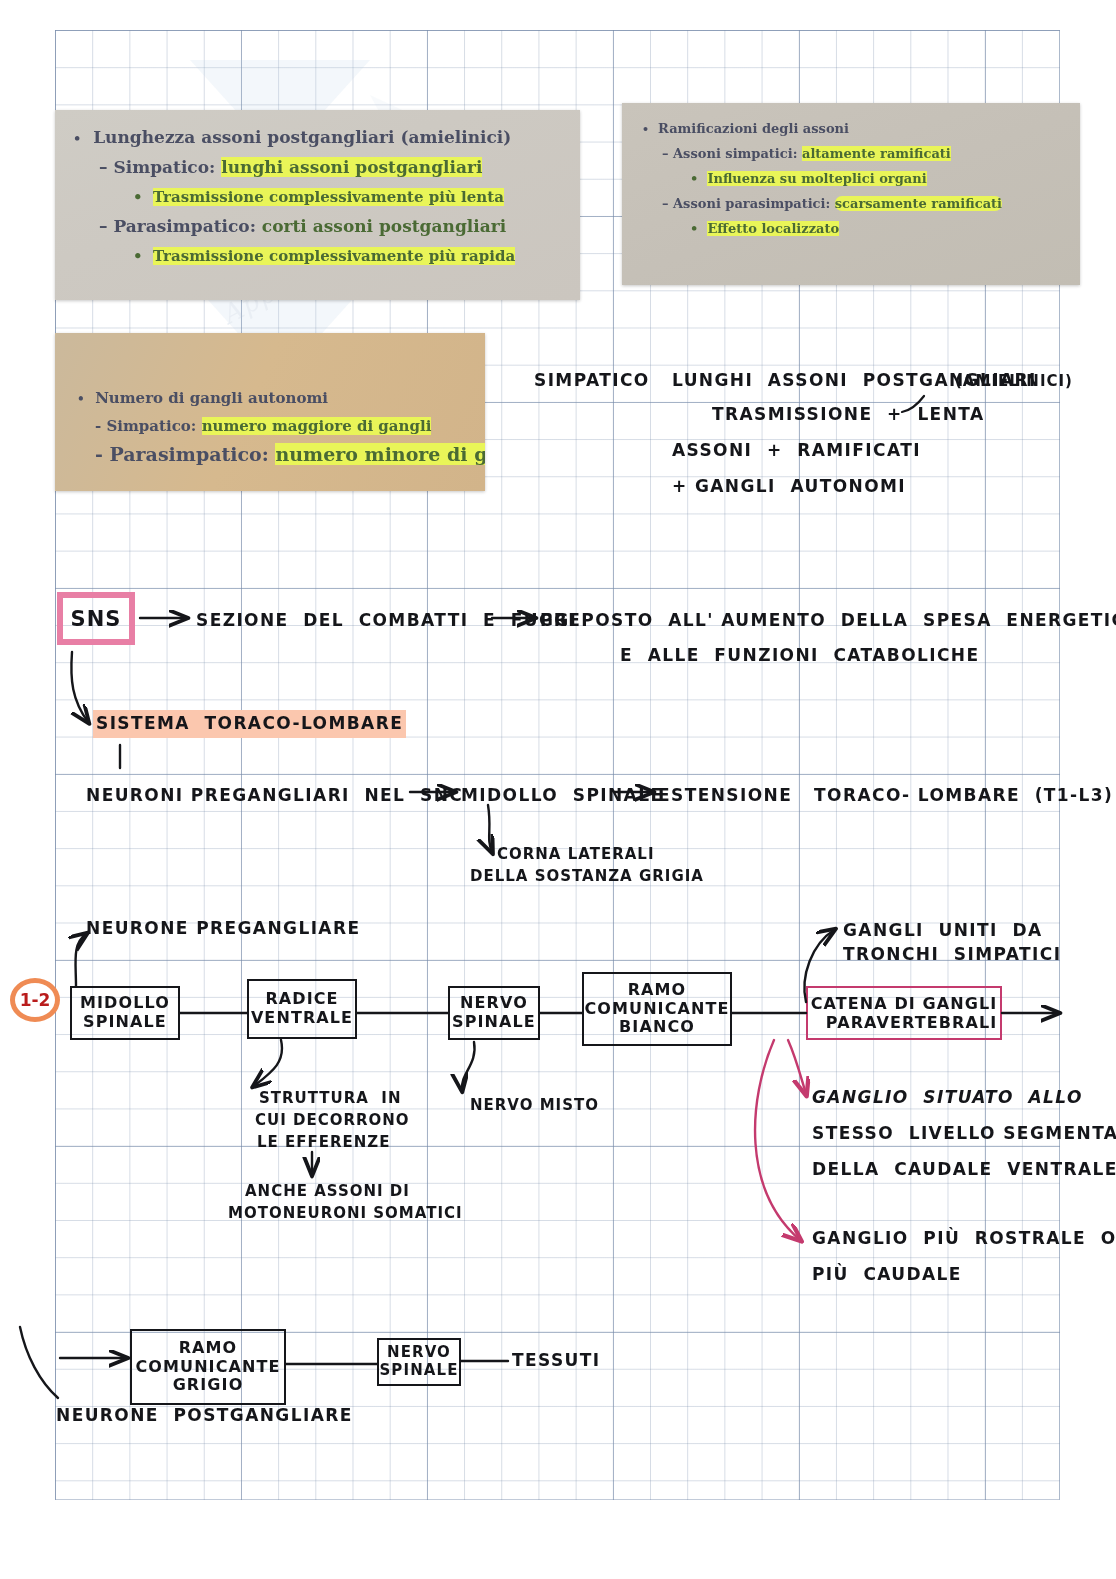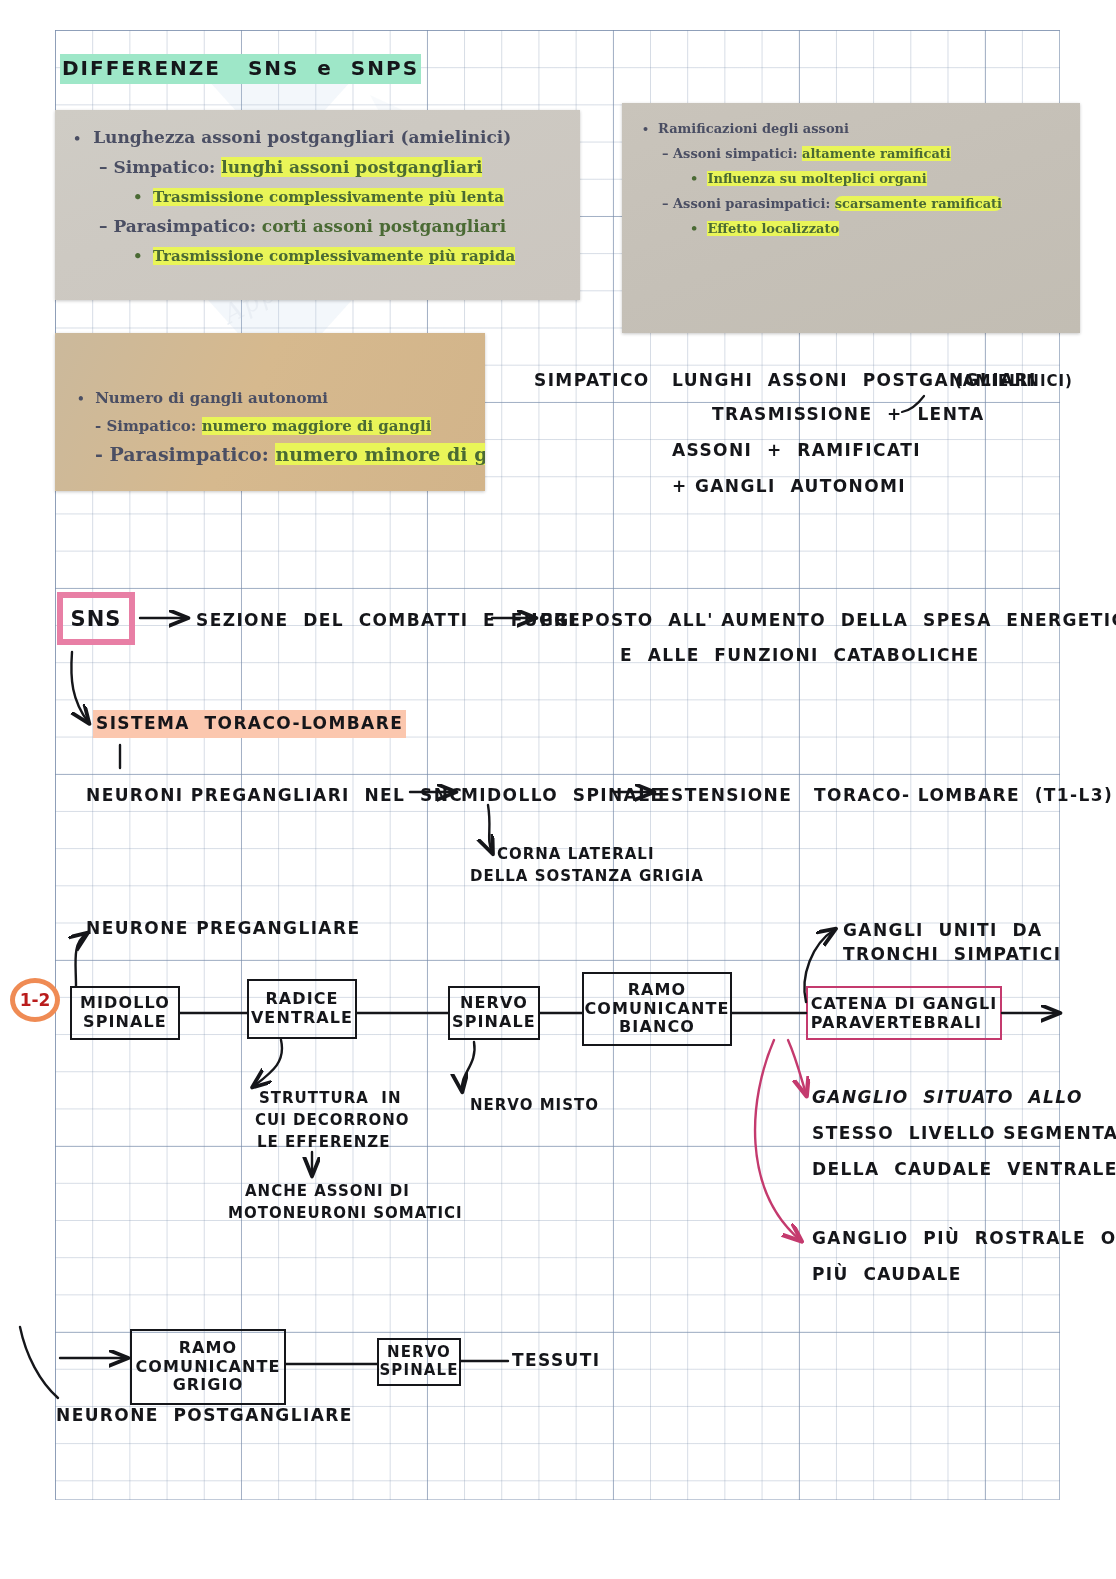--- a/index.html
+++ b/index.html
@@ -56,35 +56,35 @@
     font-family:"DejaVu Serif", serif;
     box-shadow:0 1px 3px rgba(0,0,0,0.22);
   }
   .slide .ln{position:absolute;white-space:nowrap;font-weight:700;}
   .s-dark{color:#4a4e63;}
   .s-green{color:#4a6a34;}
   
   #slide1{left:55px;top:110px;width:525px;height:190px;
     background:linear-gradient(160deg,#cfccc5 0%,#cdc9c2 40%,#cbc6bf 100%);}
   
-  #slide2{left:622px;top:103px;width:458px;height:230px;
+  #slide2{left:622px;top:103px;width:458px;height:182px;
     background:linear-gradient(160deg,#c9c4bb 0%,#c5c0b7 50%,#c2bdb3 100%);}
   
   #slide3{left:55px;top:333px;width:430px;height:158px;
     background:linear-gradient(115deg,#cbb99c 0%,#d6b98e 45%,#d2b48a 100%);}
   
   .nbox{
     position:absolute;border:2.6px solid #15161a;background:transparent;
     display:flex;align-items:center;justify-content:center;text-align:center;
     font-family:"DejaVu Sans",sans-serif;font-weight:600;color:#15161a;
     letter-spacing:1.1px;line-height:1.18;box-sizing:border-box;
   }
   .pbox{
     position:absolute;border:2.4px solid #c43a6e;background:transparent;
-    display:flex;align-items:center;justify-content:center;text-align:left;
+    display:flex;align-items:center;justify-content:center;text-align:right;
     font-family:"DejaVu Sans",sans-serif;font-weight:600;color:#15161a;
     letter-spacing:1.1px;line-height:1.2;box-sizing:border-box;
   }
   #sns-box{
     position:absolute;left:57px;top:592px;width:78px;height:53px;
     border:6px solid #e87fa5;box-sizing:border-box;
     display:flex;align-items:center;justify-content:center;
     font-family:"DejaVu Sans",sans-serif;font-weight:600;font-size:21px;
     color:#15161a;letter-spacing:1px;
   }
@@ -112,21 +112,20 @@
         <polygon points="150,20 330,20 240,120"></polygon>
         <polygon points="60,130 240,130 150,230"></polygon>
         <polygon points="250,130 430,130 340,230"></polygon>
         <polygon points="150,240 330,240 240,340"></polygon>
         <polygon points="330,55 470,120 400,185" opacity="0.6"></polygon>
       </g>
     </svg>
     <div class="wmtext">Appunti - filigrana</div>
   </div>
 
-  <div class="hw lg hl-mint" style="left:62px;top:56px;font-size:20px;letter-spacing:2px;">DIFFERENZE   SNS  e  SNPS</div>
 
   <div class="slide" id="slide1">
     <div class="ln s-dark" style="left:18px;top:17px;font-size:17px;">
       <span style="font-size:13px;">•</span>&nbsp;&nbsp;<span>Lunghezza assoni postgangliari (amielinici)</span>
     </div>
     <div class="ln" style="left:44px;top:47px;font-size:17px;">
       <span class="s-dark">–</span>&nbsp;<span class="s-dark">Simpatico:</span>
       <span class="s-green" style="background:#e9f558;">lunghi assoni postgangliari</span>
     </div>
     <div class="ln s-green" style="left:78px;top:78px;font-size:15px;">

